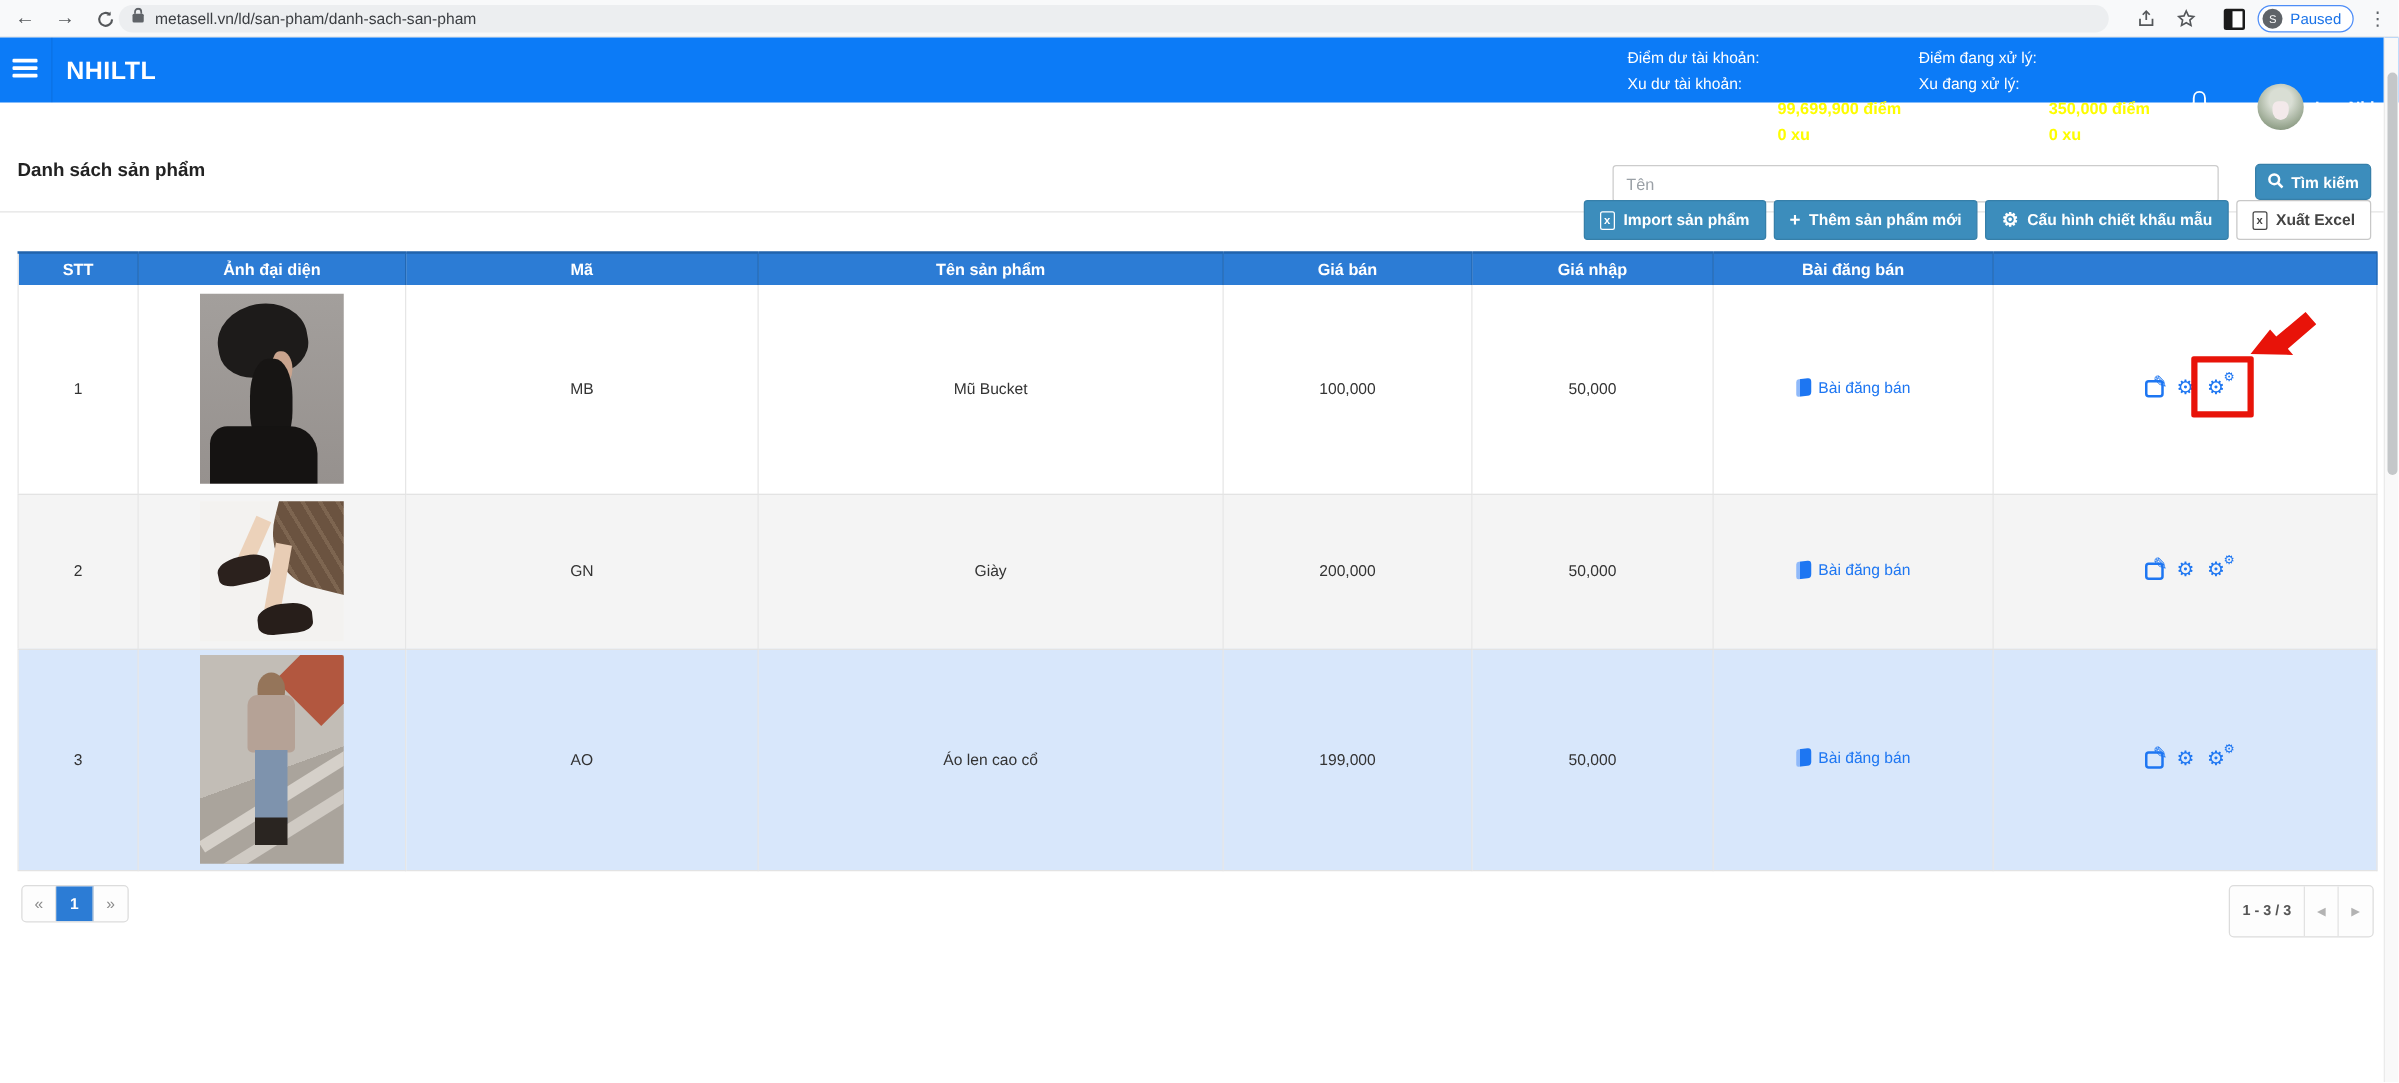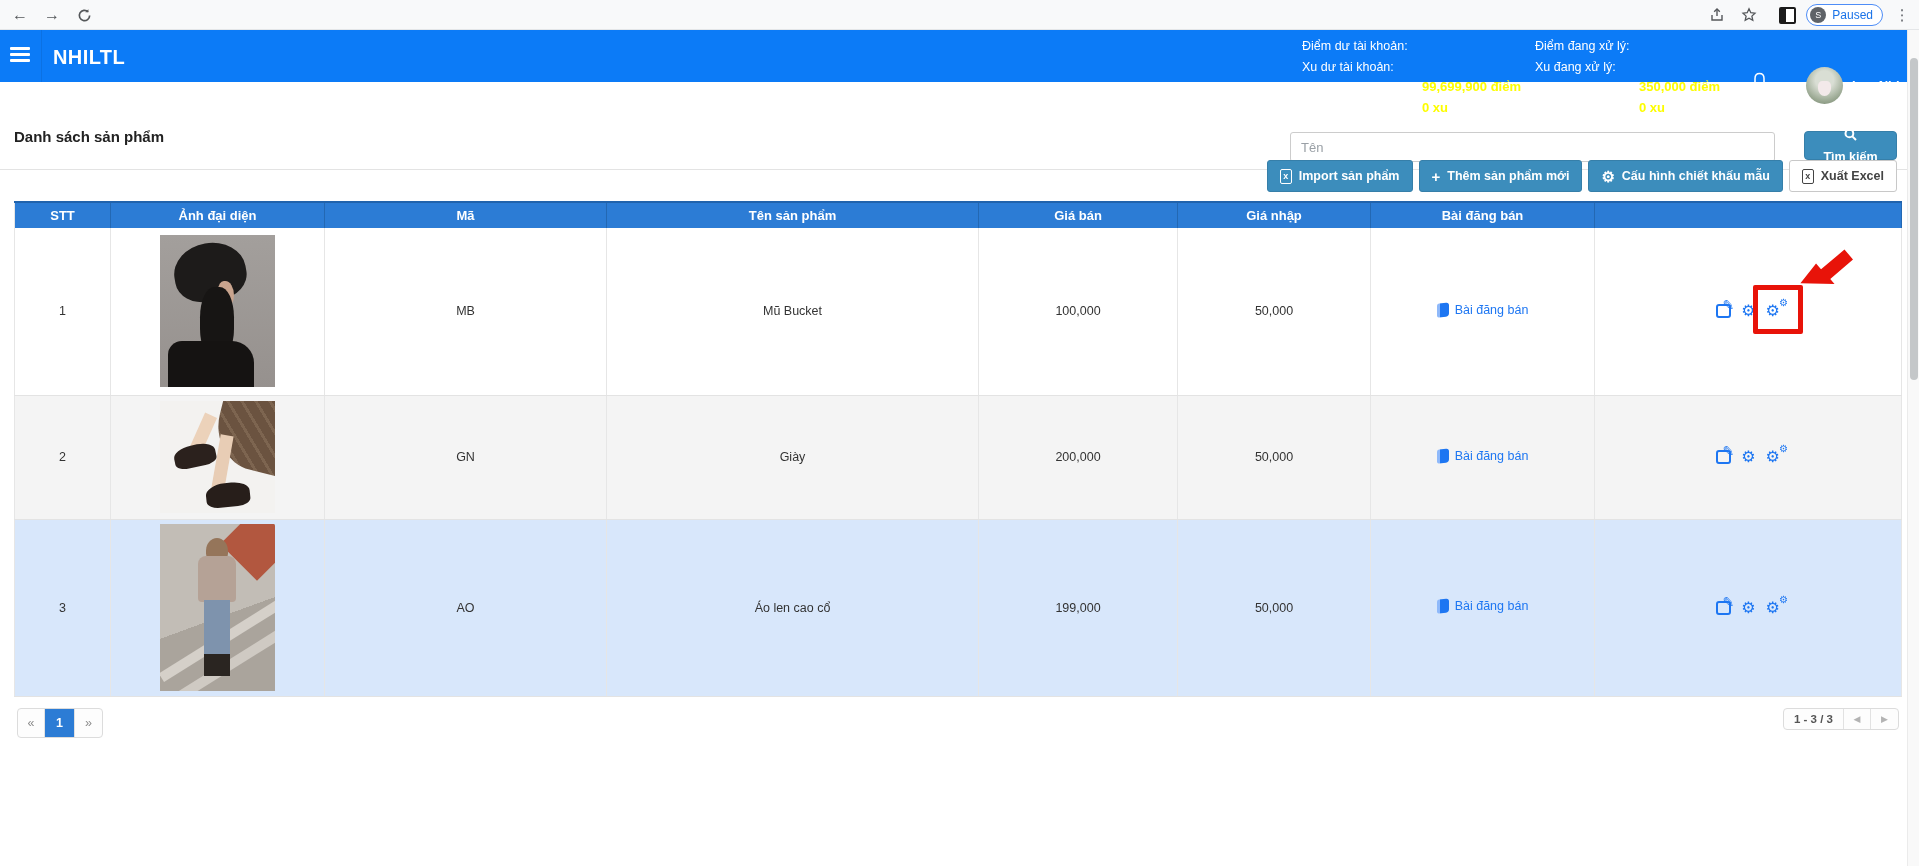--- a/index.html
+++ b/index.html
@@ -41,21 +41,21 @@
   .hdr-user { position:absolute; left:1852px; top:48px; font-size:13px; font-weight:bold; }
 
   
   .title-bar { position:absolute; left:0; top:82px; width:1919px; height:56px; background:#fff; border-bottom:1px solid #e3e3e3;margin-top:32px; }
   .page-title { position:absolute; left:14px; top:14px; font-size:15px; font-weight:bold; color:#222; }
   .search-input { position:absolute; left:1290px; top:18px; width:485px; height:30px; border:1px solid #ccc; border-radius:3px;
                   padding:0 10px; font-size:13px; color:#333; font-family:"Liberation Sans", sans-serif; }
   .search-input::placeholder { color:#9aa0a6; }
   .search-btn { position:absolute; left:1804px; top:17px; width:93px; height:29px; background:#3c8dbc; border:1px solid #367fa9;
                 border-radius:4px; color:#fff; font-size:12.5px; font-weight:bold; display:flex; align-items:center;
-                justify-content:center; gap:6px; cursor:pointer;flex-direction:column; }
+                justify-content:center; gap:6px; cursor:pointer; }
 
   
   .actions-row { position:absolute; right:22px; top:160px; display:flex; gap:6px; }
   .btn { height:32px; border-radius:3px; font-size:12.5px; font-weight:bold; display:flex; align-items:center; gap:7px;
          padding:0 12px; cursor:pointer; }
   .btn.primary { background:#3c8dbc; border:1px solid #367fa9; color:#fff; }
   .btn.default { background:#fff; border:1px solid #c8c8c8; color:#444; }
   .ic-doc { width:12px; height:15px; border:1.6px solid currentColor; border-radius:2px; font-size:9px; font-weight:bold;
             display:flex; align-items:center; justify-content:center; line-height:1; }
   .ic-plus { font-size:15px; font-weight:bold; line-height:1; }
@@ -107,21 +107,21 @@
   .prod.person .jns { position:absolute; left:44px; top:76px; width:26px; height:58px; background:#7e93ad; }
   .prod.person .bts { position:absolute; left:44px; top:130px; width:26px; height:22px; background:#2a2521; }
 
   
   .pager-left { position:absolute; left:17px; top:708px; display:flex; height:30px; border:1px solid #dcdcdc; border-radius:4px;
                 overflow:hidden; background:#fdfdfd; }
   .pg { width:27px; display:flex; align-items:center; justify-content:center; font-size:12.5px; color:#8a8a8a; cursor:pointer;
         border-right:1px solid #e2e2e2; }
   .pg:last-child { border-right:none; }
   .pg.active { background:#2c7cd5; color:#fff; font-weight:bold; width:30px; }
-  .pager-right { position:absolute; left:1783px; top:708px; display:flex; height:22px; border:1px solid #dcdcdc; border-radius:4px;
+  .pager-right { position:absolute; left:1783px; top:708px; display:flex; height:42px; border:1px solid #dcdcdc; border-radius:4px;
                  overflow:hidden; background:#fdfdfd; }
   .pr-info { width:60px; display:flex; align-items:center; justify-content:center; font-size:11.5px; font-weight:bold; color:#555;
              border-right:1px solid #e2e2e2; }
   .pr-btn { width:27px; display:flex; align-items:center; justify-content:center; font-size:9px; color:#b3b3b3; cursor:default;
             border-right:1px solid #e2e2e2; }
   .pr-btn:last-child { border-right:none; }
 
   
   .anno-rect { position:absolute; left:1753px; top:285px; width:50px; height:49px; border:5px solid #e81309; border-radius:2px; z-index:20; }
   .anno-arrow { position:absolute; left:1799px; top:244px; width:54px; height:42px; z-index:20; }
@@ -136,20 +136,29 @@
 <div class="screen">
 
   <div class="chrome">
     <div class="nav-ic" style="left:8px;">←</div>
     <div class="nav-ic" style="left:40px;">→</div>
     <div class="nav-ic" style="left:72px;">
       <svg width="15" height="15" viewBox="0 0 16 16">
           <path d="M13.5 8a5.5 5.5 0 1 1-1.7-4" fill="none" stroke="#54575a" stroke-width="1.8"></path>
           <path d="M12.2 1.2 L12.2 4.6 L8.8 4.6 Z" fill="#54575a"></path>
         </svg>
+    </div>
+    <div class="omnibox">
+      <span>
+        <svg width="11" height="13" viewBox="0 0 11 13">
+            <rect x="1" y="5" width="9" height="7" rx="1.2" fill="#5f6368"></rect>
+            <path d="M3 5 V3.5 a2.5 2.5 0 0 1 5 0 V5" fill="none" stroke="#5f6368" stroke-width="1.4"></path>
+          </svg>
+      </span>
+      <span class="url-text">metasell.vn/ld/san-pham/danh-sach-san-pham</span>
     </div>
     <div class="chrome-right">
       <div class="nav-ic" style="position:static;">
         <svg width="16" height="16" viewBox="0 0 16 16" fill="none" stroke="#54575a" stroke-width="1.4">
             <path d="M3 8v5h10V8"></path>
             <path d="M8 9V2.5"></path>
             <path d="M5.2 4.8 8 2 10.8 4.8"></path>
           </svg>
       </div>
       <div class="nav-ic" style="position:static;margin-left:8px;">

